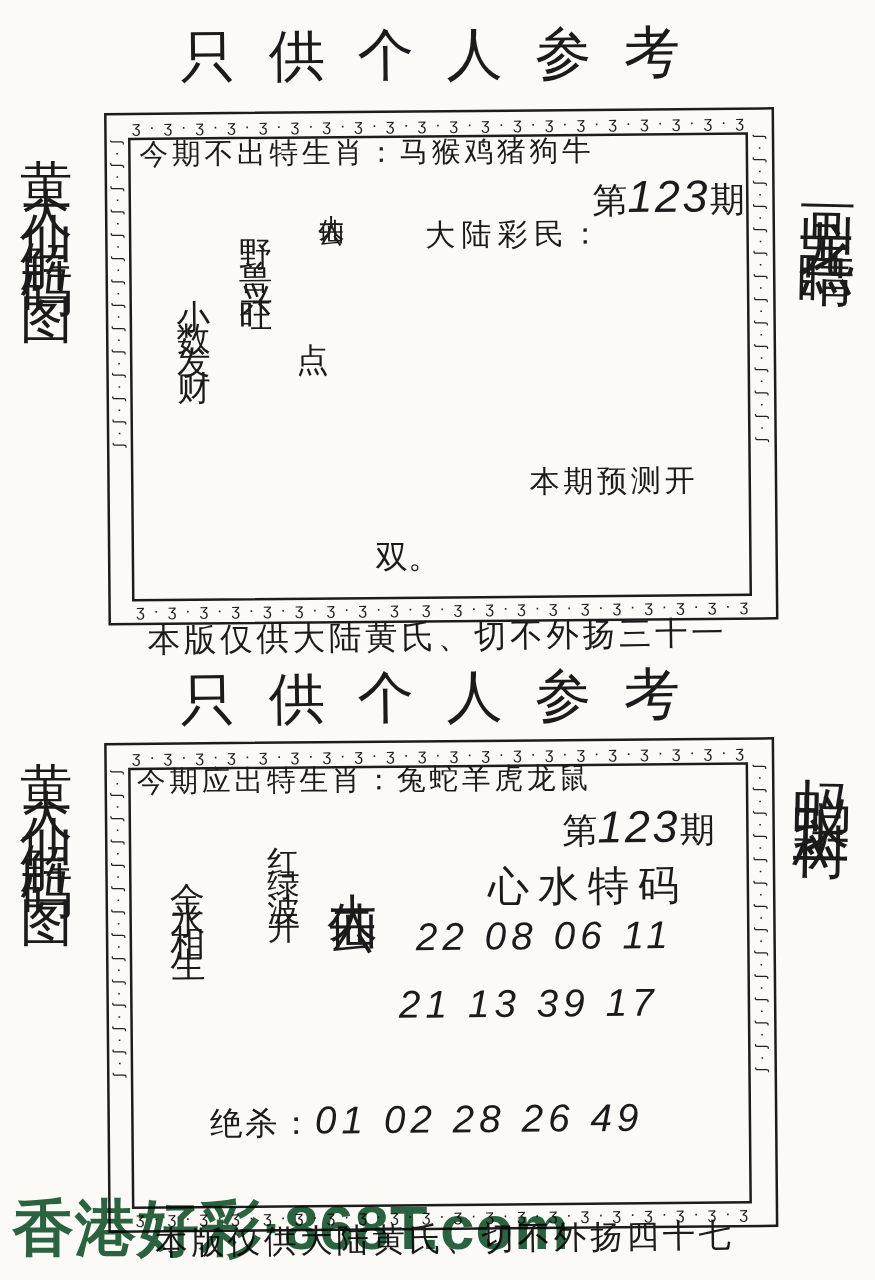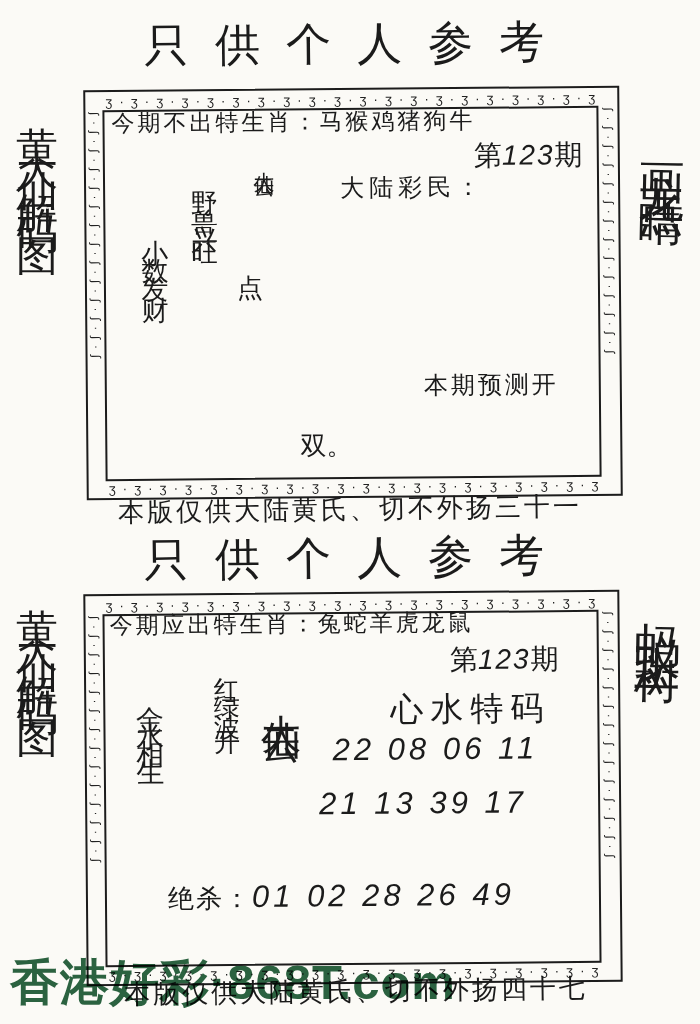--- a/index.html
+++ b/index.html
@@ -35,21 +35,21 @@
   .band-v{
     position:absolute;top:20px;bottom:20px;width:14px;font-size:12px;
     letter-spacing:6px;overflow:hidden;color:#222;
     writing-mode:vertical-rl;white-space:nowrap;
   }
   .band-left{left:2px;}
   .band-right{right:2px;}
   .zodiac-line{font-size:23px;letter-spacing:3px;white-space:nowrap;}
   .issue{white-space:nowrap;}
   .issue .pre,.issue .suf{font-size:28px;}
-  .issue .num{font-size:28px;font-style:italic;letter-spacing:2px;text-align:right;}
+  .issue .num{font-size:36px;font-style:italic;letter-spacing:2px;text-align:right;}
   .nums{font-size:31px;font-style:italic;letter-spacing:4px;white-space:nowrap;}
   .strip{
     width:100%;text-align:center;font-size:26px;letter-spacing:3px;
     white-space:nowrap;transform:rotate(-0.8deg);
   }
   .watermark{
     font-size:49px;font-weight:bold;letter-spacing:1px;white-space:nowrap;
     opacity:.9;mix-blend-mode:multiply;
   }
 </style>

